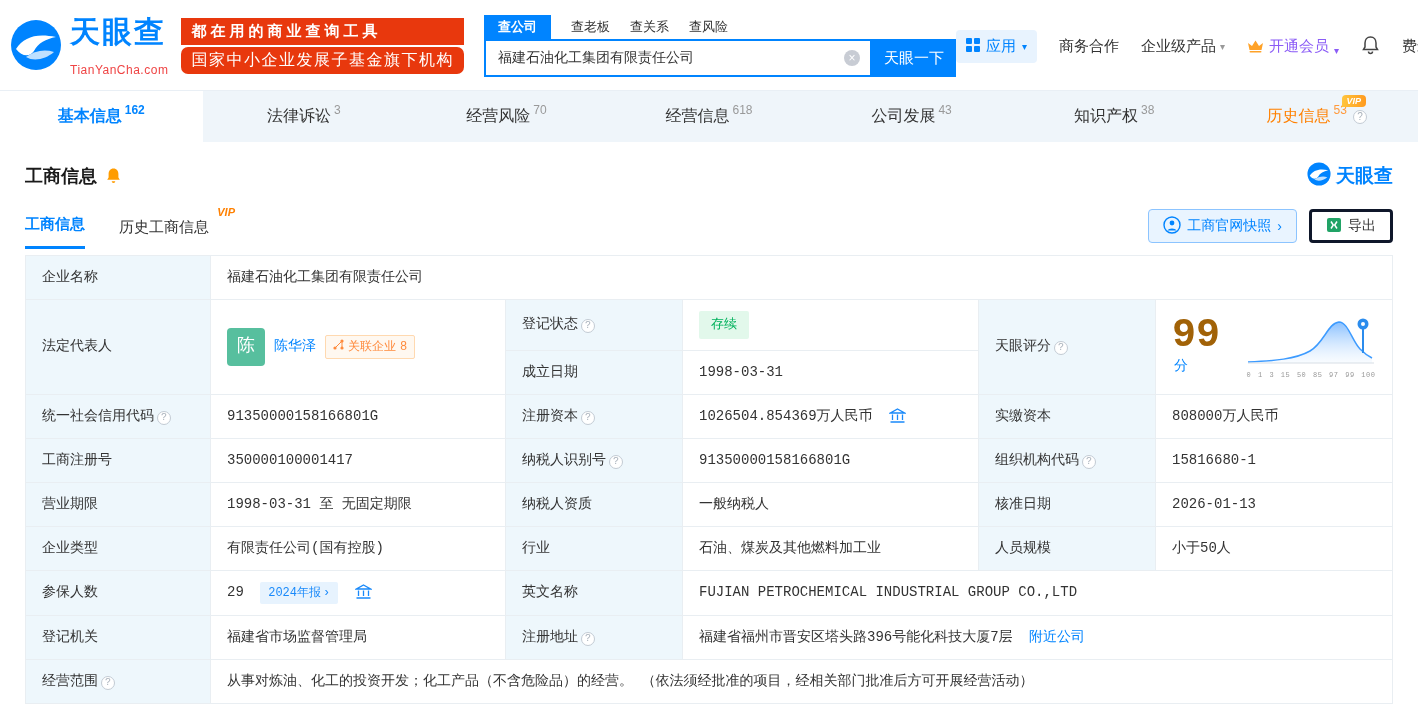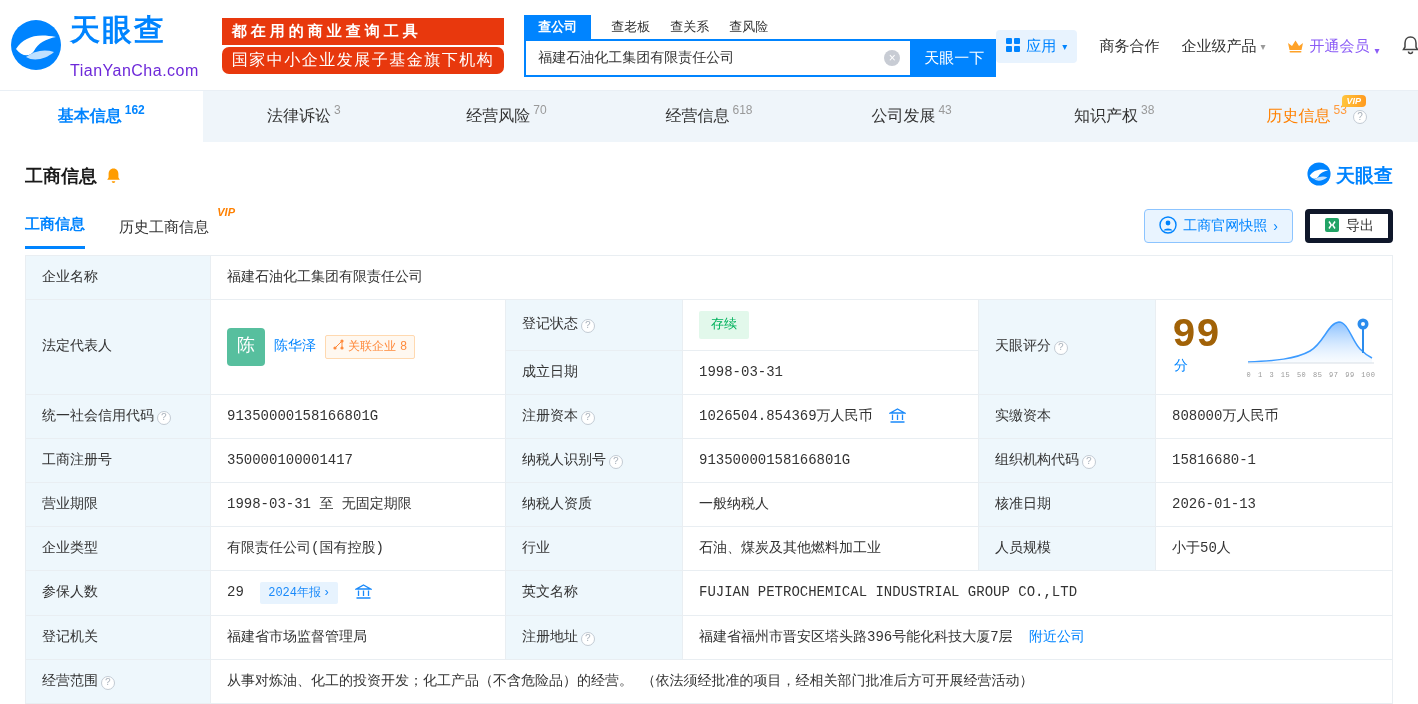--- a/index.html
+++ b/index.html
@@ -9,22 +9,22 @@
     font-family:"Liberation Sans","DejaVu Sans",sans-serif;
     color:#333; font-size:14px;
   }
   .clickable { cursor:pointer; }
 
   
   .header { display:flex; align-items:center; padding:12px 14px 10px 10px; height:90px; }
   .logo-wrap { display:flex; align-items:center; gap:8px; }
   .logo-text-col { display:flex; flex-direction:column; line-height:1.1; }
   .logo-title { font-size:30px; font-weight:bold; color:#0084ff; letter-spacing:2px; }
-  .logo-sub { font-size:16px; color:#6d28d9; margin-top:16px; letter-spacing:0.5px; }
-  .slogan { margin-left:23px; display:flex; flex-direction:column; gap:2px; }
+  .logo-sub { font-size:12px; color:#ef4444; margin-top:16px; letter-spacing:0.5px; }
+  .slogan { margin-left:13px; display:flex; flex-direction:column; gap:2px; }
   .slogan-l1 { background:#e8380d; color:#fff; font-weight:bold; font-size:15px; letter-spacing:4px; padding:4px 10px; white-space:nowrap; }
   .slogan-l2 { background:#e8380d; color:#fff; font-size:16px; letter-spacing:1.5px; padding:3px 10px; white-space:nowrap;border-radius:7px; }
 
   .search-block { margin-left:20px; }
   .search-tabs { display:flex; align-items:flex-end; gap:20px; font-size:13px; height:24px; }
   .search-tab { color:#333; padding:3px 0; }
   .search-tab.active { background:#0084ff; color:#fff; padding:3px 14px; font-weight:bold; }
   .search-row { display:flex; }
   .search-box { width:388px; height:38px; border:2px solid #0084ff; background:#fff; display:flex; align-items:center; padding:0 10px; }
   .search-box input { flex:1; border:none; outline:none; font-size:14px; color:#333; font-family:inherit; background:transparent; }
@@ -56,21 +56,21 @@
   .section-bell { margin-left:8px; display:inline-flex; }
   .brand-mini { margin-left:auto; display:flex; align-items:center; gap:5px; }
   .brand-mini-text { font-size:19px; font-weight:bold; color:#0084ff; }
 
   .subtab-row { display:flex; align-items:flex-end; margin-top:20px; }
   .subtab { font-size:15px; color:#333; padding-bottom:12px; margin-right:34px; position:relative; }
   .subtab.active { color:#0084ff; font-weight:bold; border-bottom:3px solid #0084ff; }
   .subtab .vip-mini { position:absolute; top:-12px; right:-26px; color:#ff8000; font-style:italic; font-weight:bold; font-size:11px; }
   .subtab-actions { margin-left:auto; display:flex; gap:12px; align-items:center; padding-bottom:6px; }
   .btn-snapshot { display:flex; align-items:center; gap:6px; height:34px; padding:0 14px; background:#e9f4ff; border:1px solid #8cc4ff; border-radius:4px; color:#0084ff; font-size:14px; }
-  .btn-export { display:flex; align-items:center; gap:6px; height:34px; padding:0 14px; background:#fff; border:5px solid #0f172a; border-radius:4px; color:#333; font-size:14px; }
+  .btn-export { display:flex; align-items:center; gap:6px; height:34px; padding:0 14px; background:#fff; border:3px solid #0f172a; border-radius:4px; color:#333; font-size:14px; }
 
   
   table.info { width:100%; border-collapse:collapse; table-layout:fixed; margin-top:6px; }
   .info td { border:1px solid #e9eef2; padding:11px 16px; font-size:14px; color:#333; vertical-align:middle; word-break:break-all; line-height:1.5;font-family:Liberation Mono, monospace; }
   .info td.lbl { background:#eef7fc; }
   .badge-green { display:inline-block; background:#e2f8eb; color:#00b15c; font-size:13px; padding:4px 12px; border-radius:2px; }
   .badge-report { display:inline-flex; align-items:center; gap:2px; background:#e7f3fe; color:#1989fa; font-size:12px; padding:2px 8px; border-radius:2px; margin-left:8px; }
   .badge-rel { display:inline-flex; align-items:center; gap:4px; border:1px solid #ffd9b0; background:#fff8f0; color:#ff8a3c; font-size:12px; padding:2px 7px; border-radius:2px; }
   .link-blue { color:#0084ff; text-decoration:none; }
   .avatar { width:38px; height:38px; border-radius:4px; background:#57bf9e; color:#fff; font-size:18px; display:inline-flex; align-items:center; justify-content:center; flex:0 0 auto; }

